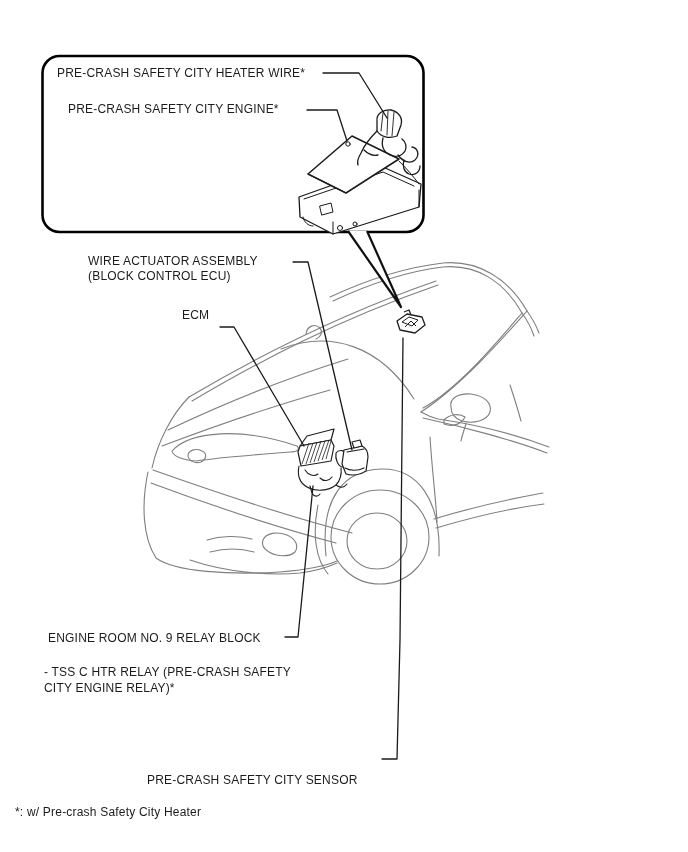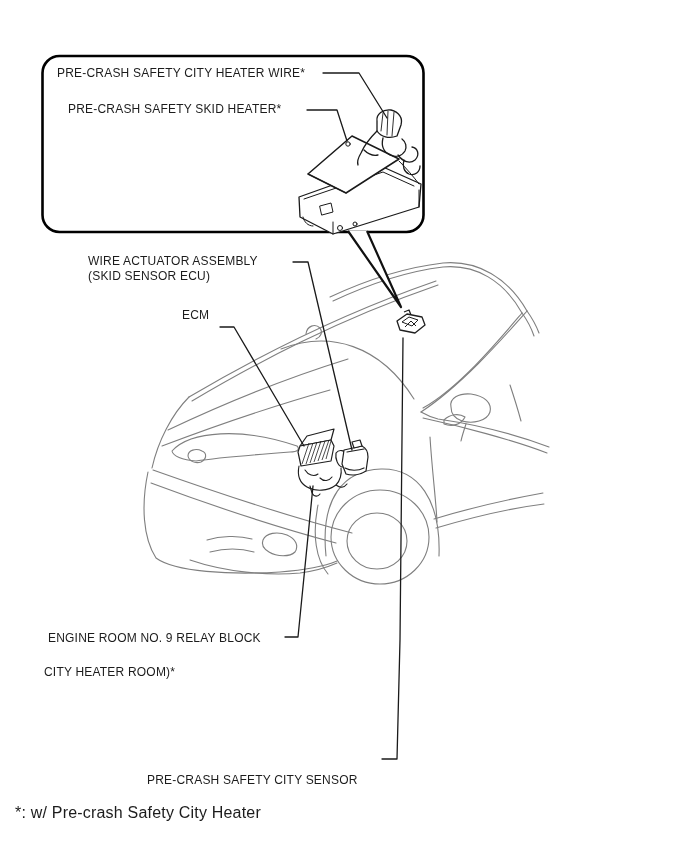--- a/index.html
+++ b/index.html
@@ -6,21 +6,21 @@
   .canvas{
     position:relative;width:550px;height:852px;background:#ffffff;overflow:hidden;
     font-family:"Liberation Sans", sans-serif;
   }
   .art{position:absolute;left:0;top:0;}
   .label{
     position:absolute;color:#1c1c1c;font-size:12px;line-height:15px;
     white-space:nowrap;letter-spacing:.2px;
   }
   .label2{line-height:16px;}
-  .footnote{font-size:16px;}
+  .footnote{font-size:12px;}
 </style>
 </head>
 <body>
 
 <div class="canvas">
 
   <svg class="art" width="688" height="852" viewBox="0 0 688 852">
 
     <g fill="none" stroke="#7f7f7f" stroke-width="1.1" stroke-linecap="round" stroke-linejoin="round">
 
@@ -148,32 +148,33 @@
       <path d="M307,110 L337,110 L347,141"></path>
       <path d="M293,262 L308,262 L352,450"></path>
       <path d="M220,327 L234,327 L304,446"></path>
       <path d="M285,637 L298,637 L313,486"></path>
       <path d="M382,759 L397,759 L400,640 L403,338"></path>
     </g>
   </svg>
 
   <div class="label" style="left:57px;top:66px">PRE-CRASH SAFETY CITY HEATER WIRE*</div>
 
-  <div class="label" style="left:68px;top:102px">PRE-CRASH SAFETY SKID HEATER*</div>
+  <div class="label" style="left:68px;top:102px">PRE-CRASH SAFETY CITY ENGINE*</div>
 
   <div class="label" style="left:88px;top:254px">
     <div>WIRE ACTUATOR ASSEMBLY</div>
-    <div>(SKID SENSOR ECU)</div>
+    <div>(BLOCK CONTROL ECU)</div>
   </div>
 
   <div class="label" style="left:182px;top:308px">ECM</div>
 
   <div class="label" style="left:48px;top:631px">ENGINE ROOM NO. 9 RELAY BLOCK</div>
 
   <div class="label label2" style="left:44px;top:664px">
-    <div>CITY HEATER ROOM)*</div>
+    <div>- TSS C HTR RELAY (PRE-CRASH SAFETY</div>
+    <div>CITY ENGINE RELAY)*</div>
   </div>
 
   <div class="label" style="left:147px;top:773px">PRE-CRASH SAFETY CITY SENSOR</div>
 
   <div class="label footnote" style="left:15px;top:805px">*: w/ Pre-crash Safety City Heater</div>
 
 </div>
 
 </body></html>

